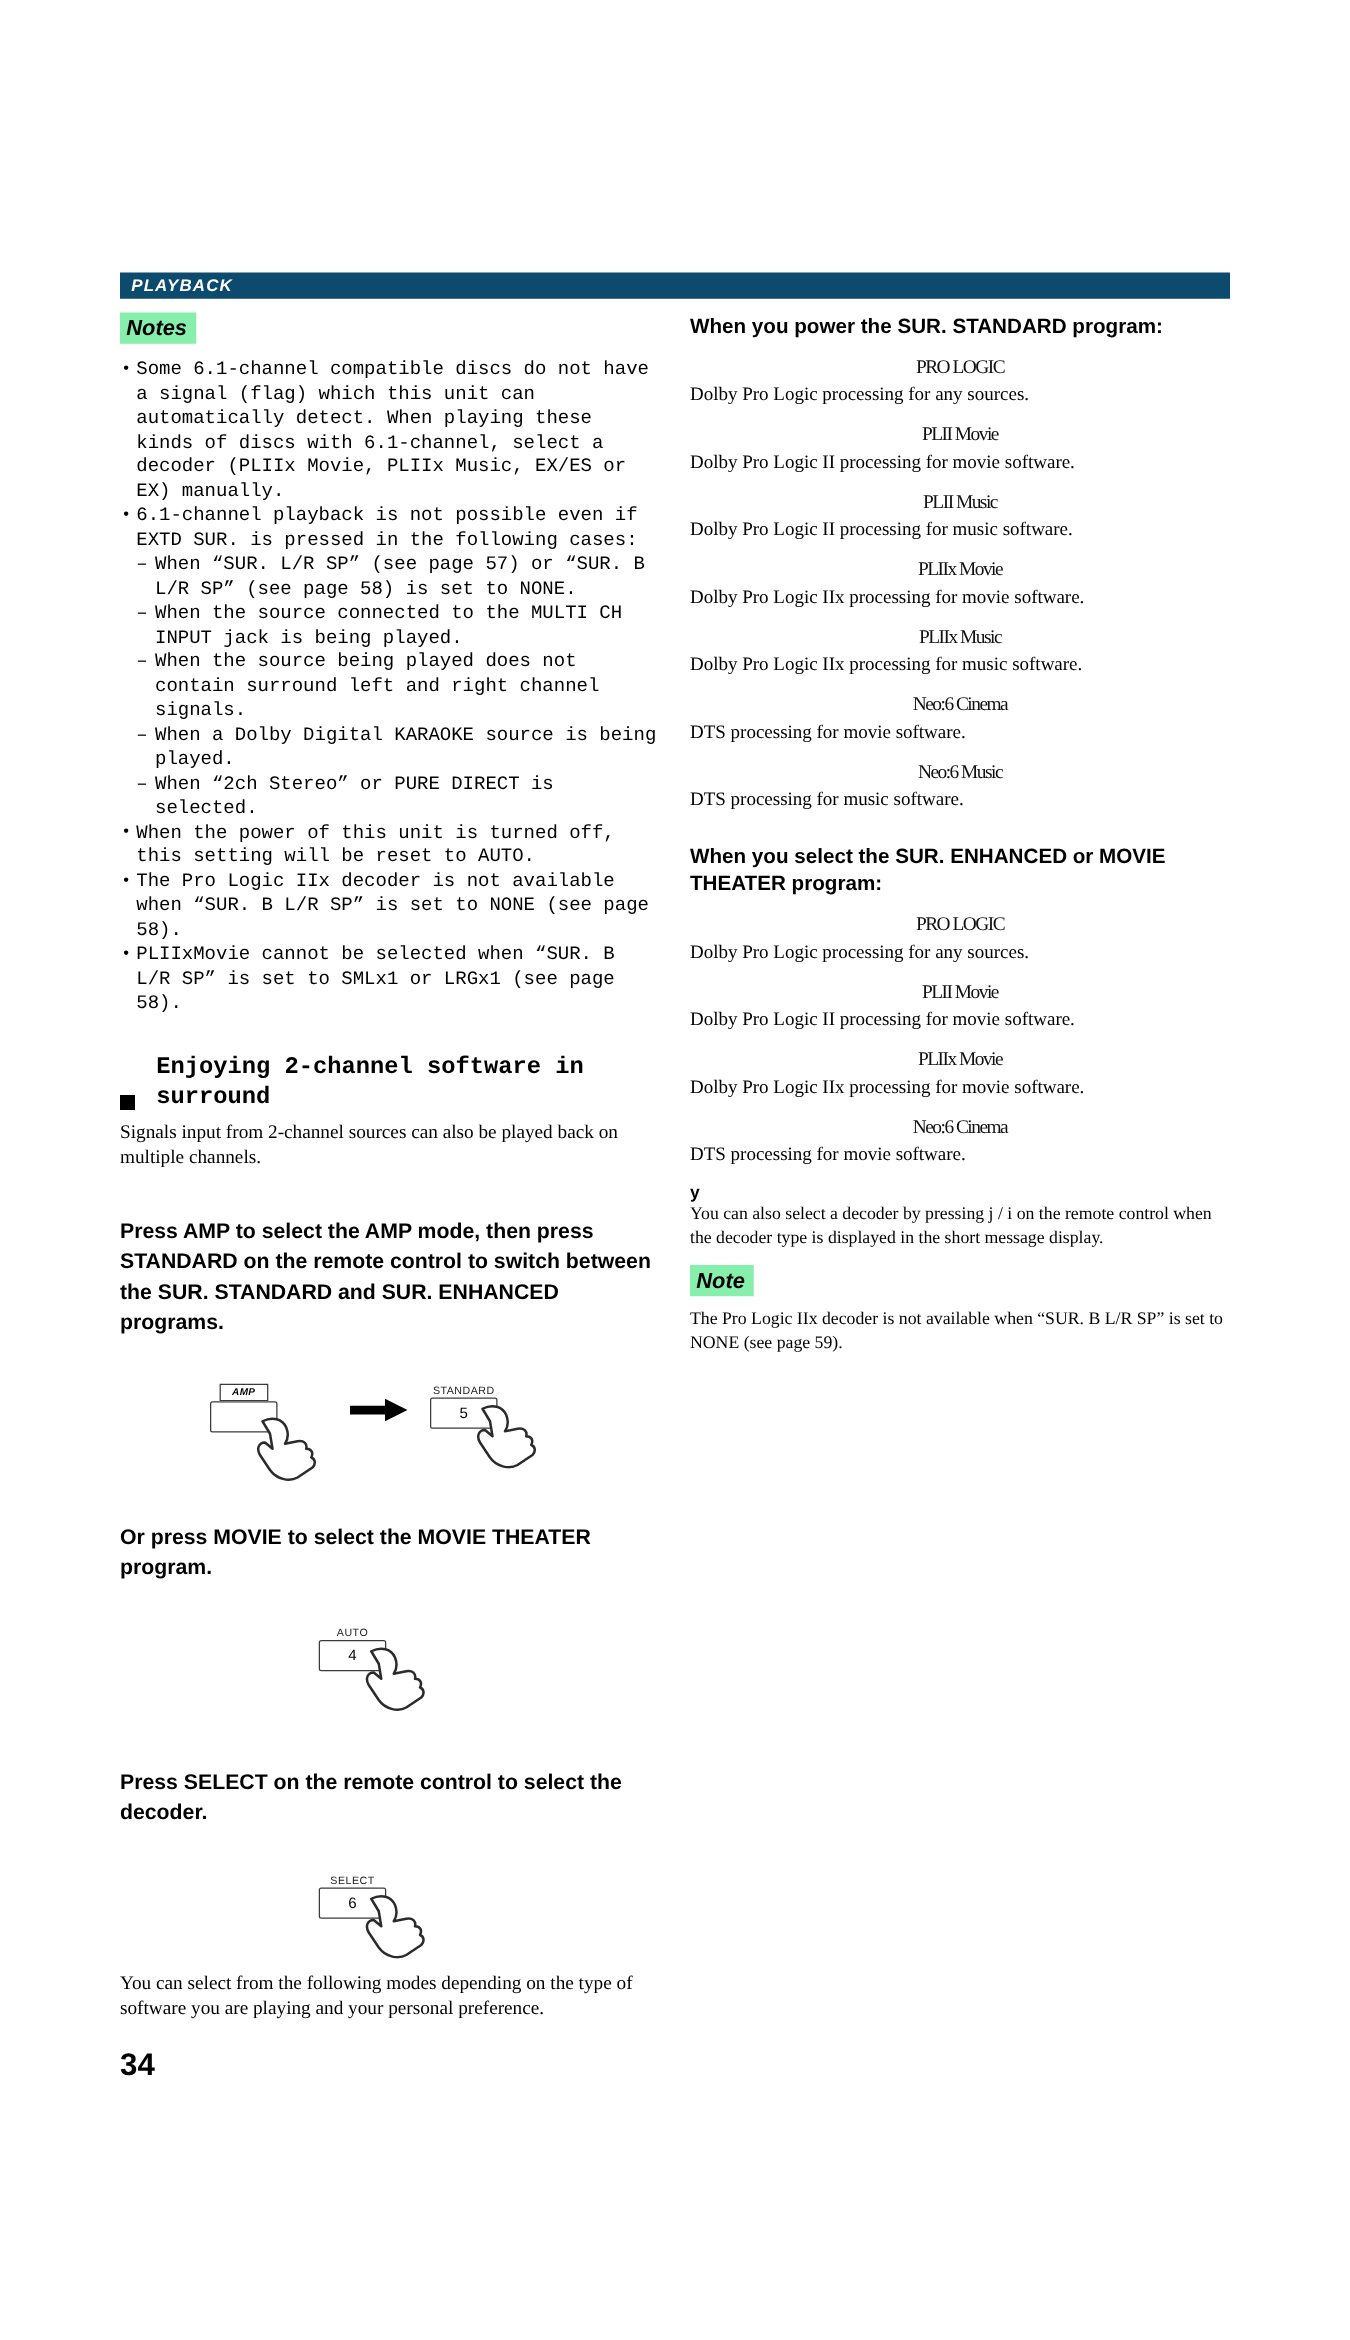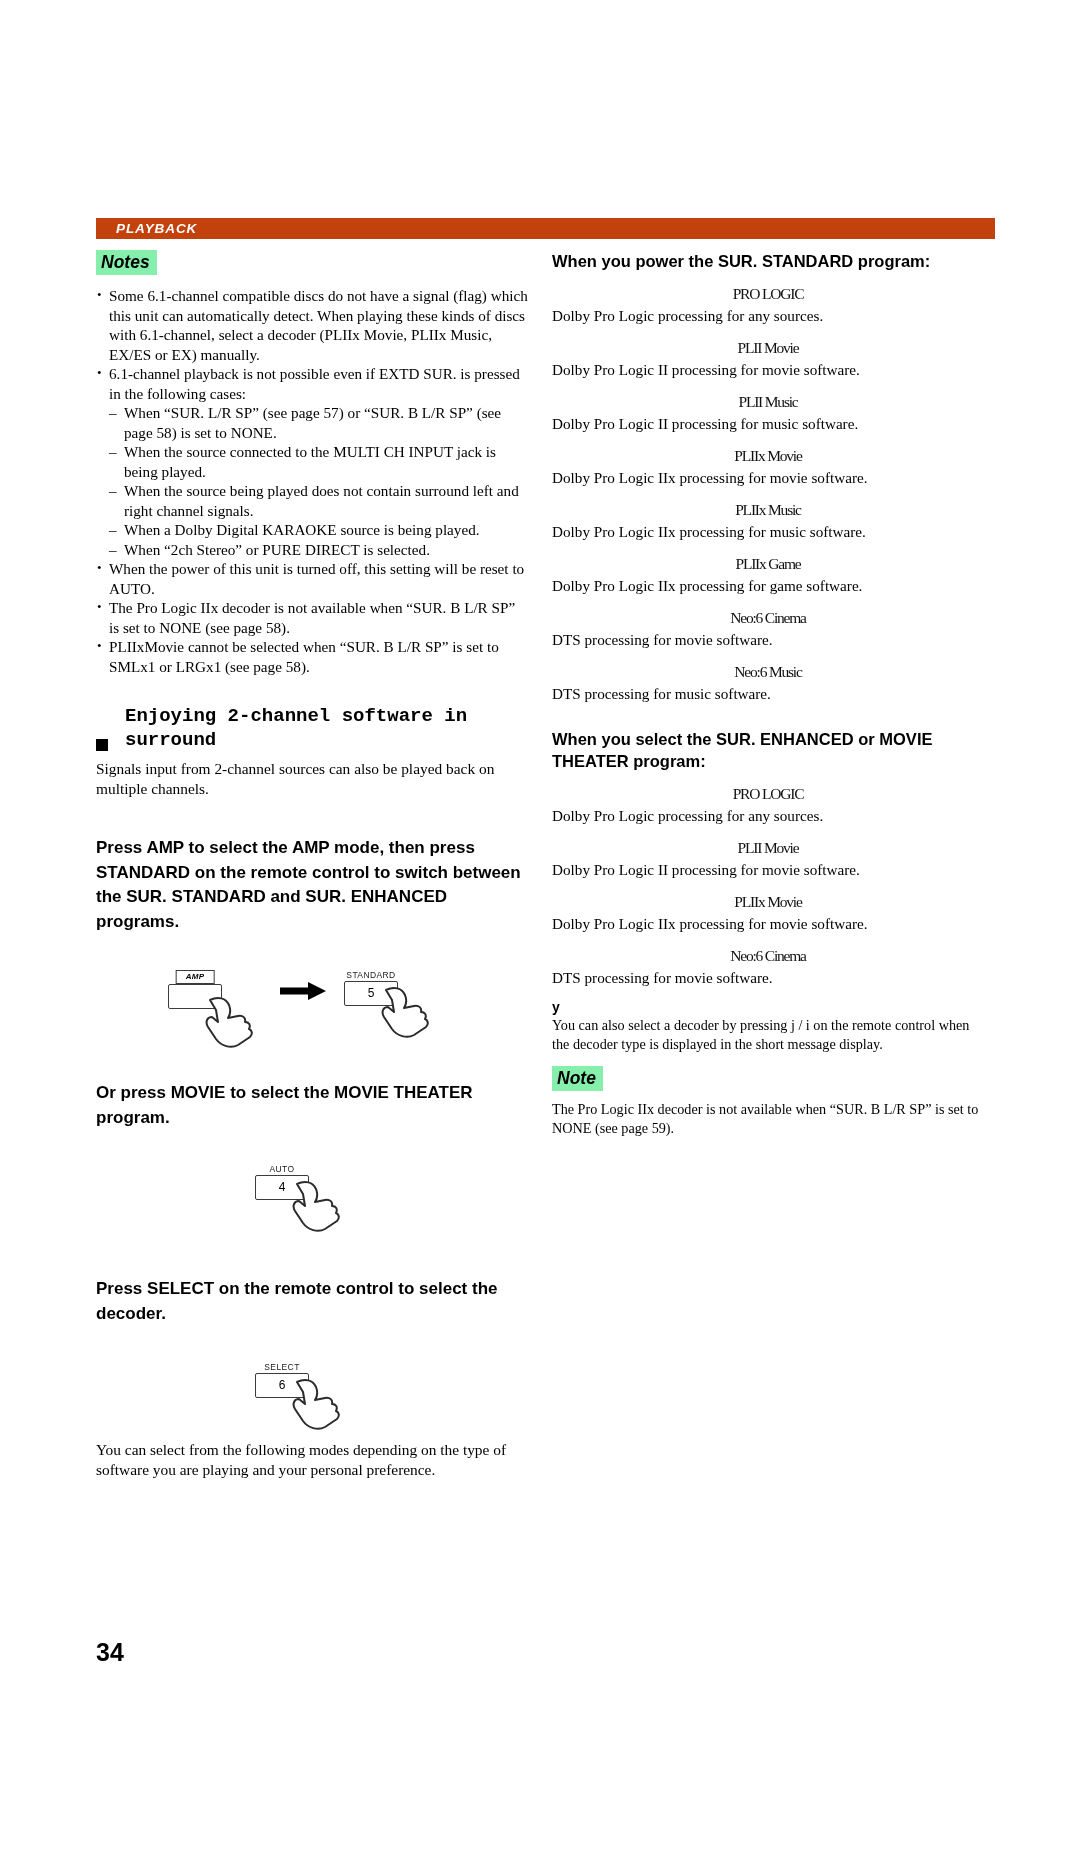--- a/index.html
+++ b/index.html
@@ -23,22 +23,21 @@
     height: 1872px;
   }
 
   
   .header-bar {
     position: absolute;
     left: 96px;
     top: 218px;
     width: 888px;
     height: 21px;
-    background: #c2410c;
-    padding-left: 11px;
+    background: #0c4a6e;
   }
   .header-bar .label {
     font-family: "Liberation Sans", sans-serif;
     font-style: italic;
     font-weight: bold;
     font-size: 13.5px;
     letter-spacing: 0.9px;
     color: #ffffff;
     padding: 3px 0 0 9px;
     display: block;
@@ -72,20 +71,21 @@
     list-style: none;
     margin: 0;
     padding: 0;
     font-size: 15.2px;
     line-height: 19.5px;
   }
   ul.bullets > li {
     position: relative;
     padding-left: 13px;
     margin-bottom: 0px;
+    font-family: Liberation Mono, monospace;
   }
   ul.bullets > li::before {
     content: "\2022";
     position: absolute;
     left: 1px;
     top: -1px;
     font-size: 13px;
   }
   ul.subdash {
     list-style: none;
@@ -367,24 +367,20 @@
     </div>
     <div>
       <p class="dec-name">PLIIx Movie</p>
       <p class="dec-desc">Dolby Pro Logic IIx processing for movie software.</p>
     </div>
     <div>
       <p class="dec-name">PLIIx Music</p>
       <p class="dec-desc">Dolby Pro Logic IIx processing for music software.</p>
     </div>
     <div>
-      <p class="dec-name">PLIIx Game</p>
-      <p class="dec-desc">Dolby Pro Logic IIx processing for game software.</p>
-    </div>
-    <div>
       <p class="dec-name">Neo:6 Cinema</p>
       <p class="dec-desc">DTS processing for movie software.</p>
     </div>
     <div>
       <p class="dec-name">Neo:6 Music</p>
       <p class="dec-desc">DTS processing for music software.</p>
     </div>
 
     <div class="gap-sm"></div>
 

